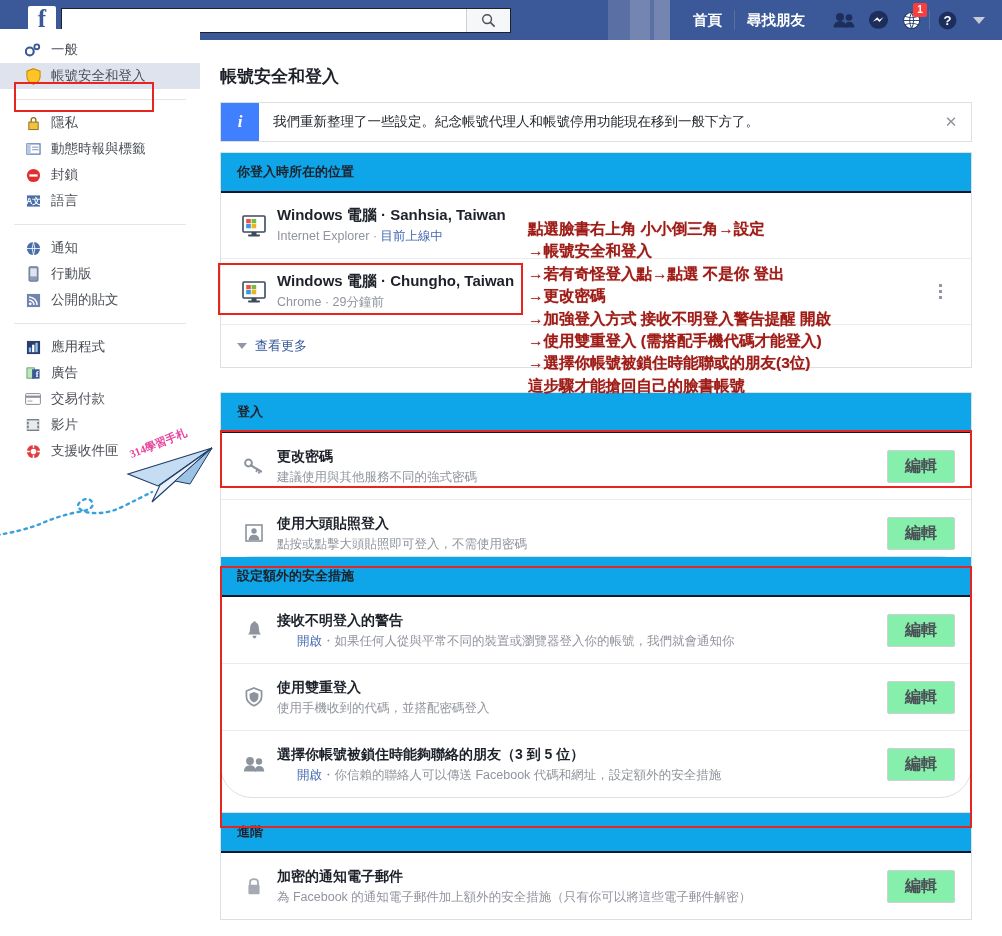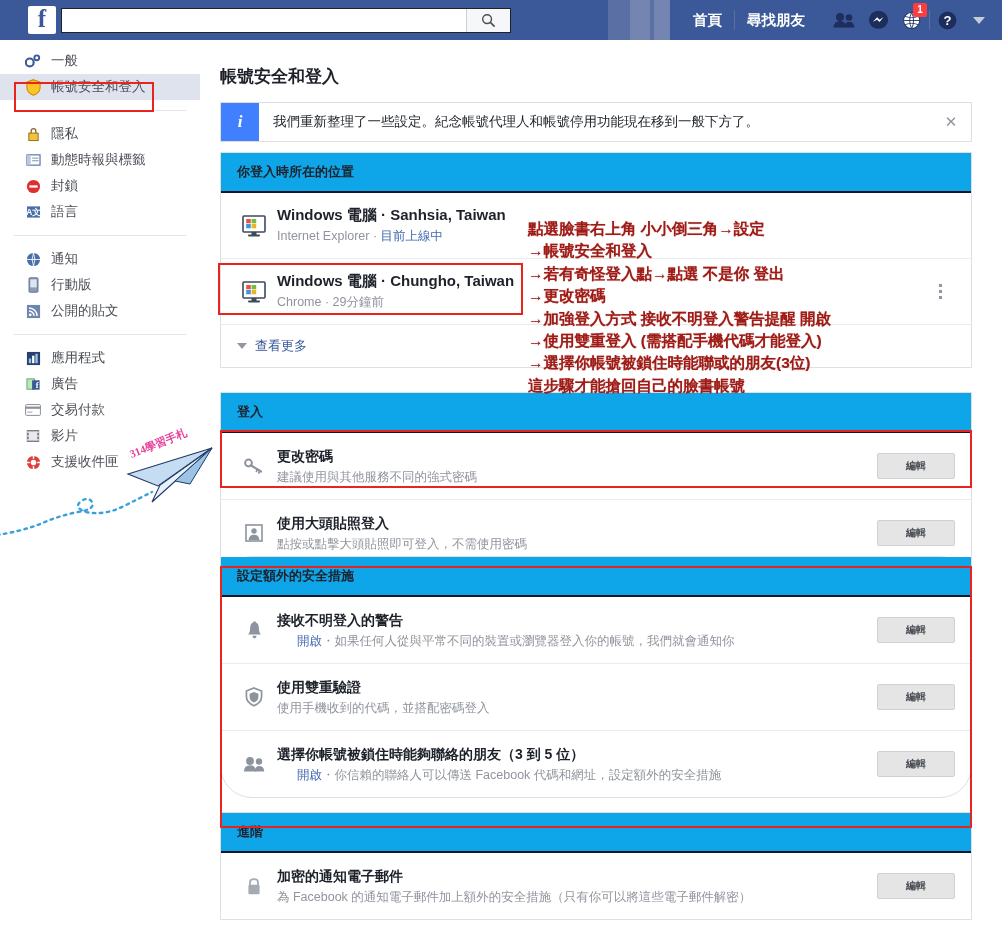--- a/index.html
+++ b/index.html
@@ -69,21 +69,21 @@
   }
   #caret-btn { width: 30px; height: 40px; display: flex; align-items: center; justify-content: center; margin-right: 8px;}
   .caret-down {
     width: 0; height: 0;
     border-left: 6px solid transparent; border-right: 6px solid transparent;
     border-top: 7px solid #c7cbd6;
   }
 
   
   #sidebar {
-    position: absolute; left: 0; top: 40px;
+    position: absolute; left: 0; top: 29px;
     width: 200px; height: 791px; background: #ffffff;
   }
   .side-group { padding: 8px 0; }
   .side-divider { height: 1px; background: #e5e5e5; margin: 2px 14px 2px 14px; }
   .side-item {
     display: flex; align-items: center; height: 26px;
     padding-left: 24px; cursor: pointer;
     font-size: 13.5px; color: #4b4f56;
   }
   .side-item.active { background: #dfe3ee; width: 200px; }
@@ -137,23 +137,23 @@
   .row-ico {
     width: 34px; flex-shrink: 0;
     display: flex; align-items: center; justify-content: center;
     color: #8d949e;
   }
   .row-body { flex: 1; padding-left: 6px; }
   .row-title { font-size: 14px; font-weight: bold; color: #1d2129; line-height: 20px; }
   .row-sub { font-size: 12.5px; color: #90949c; margin-top: 3px; line-height: 17px; }
   .row-sub .on { color: #4267b2; margin-left: 20px; }
   .edit-btn {
-    background: #e5e5e5; border: 1px solid #ced0d4; border-radius: 2px;
-    font-size: 10px; color: #4b4f56; font-weight: bold;
-    padding: 5px 28px; cursor: pointer; white-space: nowrap;
+    background: #86efac; border: 1px solid #ced0d4; border-radius: 2px;
+    font-size: 16px; color: #4b4f56; font-weight: bold;
+    padding: 5px 17px; cursor: pointer; white-space: nowrap;
     font-family: "Liberation Sans", sans-serif;
   }
   .sess-title { font-size: 15px; font-weight: bold; color: #1d2129; }
   .sess-sub { font-size: 12.5px; color: #90949c; margin-top: 3px; }
   .sess-sub .live { color: #4267b2; }
   .kebab { width: 30px; display: flex; flex-direction: column; align-items: center; gap: 3px; cursor: pointer; }
   .kebab i { width: 3px; height: 3px; background: #9197a3; display: block; }
   .seemore {
     display: flex; align-items: center; padding: 12px 16px;
     font-size: 13px; color: #365899; cursor: pointer;
@@ -543,21 +543,21 @@
     </div>
 
     <div class="row">
       <div class="row-ico">
         <svg width="18" height="20" viewBox="0 0 18 20">
           <path d="M9 1 L16.6 4 V9.6 Q16.6 15.6 9 18.8 Q1.4 15.6 1.4 9.6 V4 Z" fill="none" stroke="#8d949e" stroke-width="1.7"></path>
           <path d="M9 5 L13.4 6.8 V10 Q13.4 13.6 9 15.4 Q4.6 13.6 4.6 10 V6.8 Z" fill="#8d949e"></path>
         </svg>
       </div>
       <div class="row-body">
-        <div class="row-title">使用雙重驗證</div>
+        <div class="row-title">使用雙重登入</div>
         <div class="row-sub">使用手機收到的代碼，並搭配密碼登入</div>
       </div>
       <button class="edit-btn">編輯</button>
     </div>
 
     <div class="row">
       <div class="row-ico">
         <svg width="22" height="16" viewBox="0 0 22 16">
           <circle cx="7" cy="5" r="3.9" fill="#8d949e"></circle>
           <path d="M0.8 15.4 Q1.4 9.2 7 9.2 Q12.6 9.2 13.2 15.4 Z" fill="#8d949e"></path>

